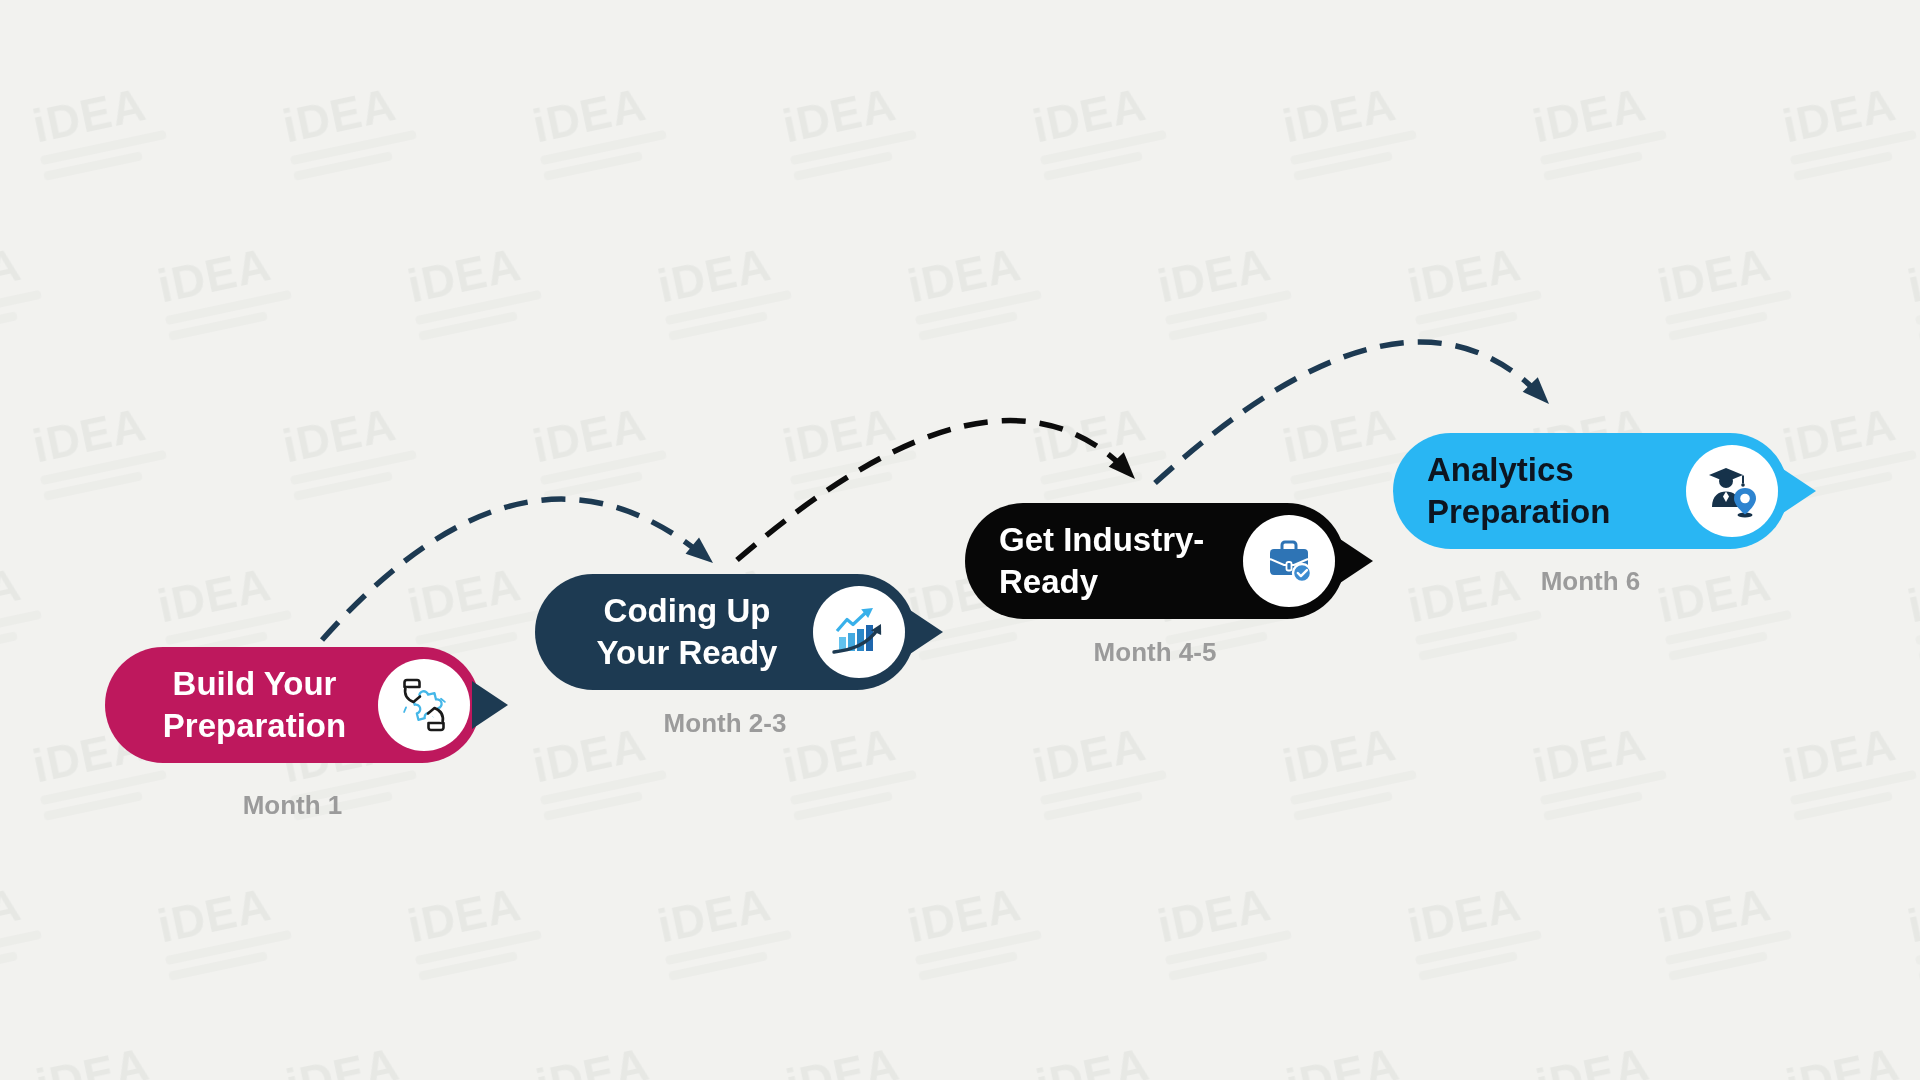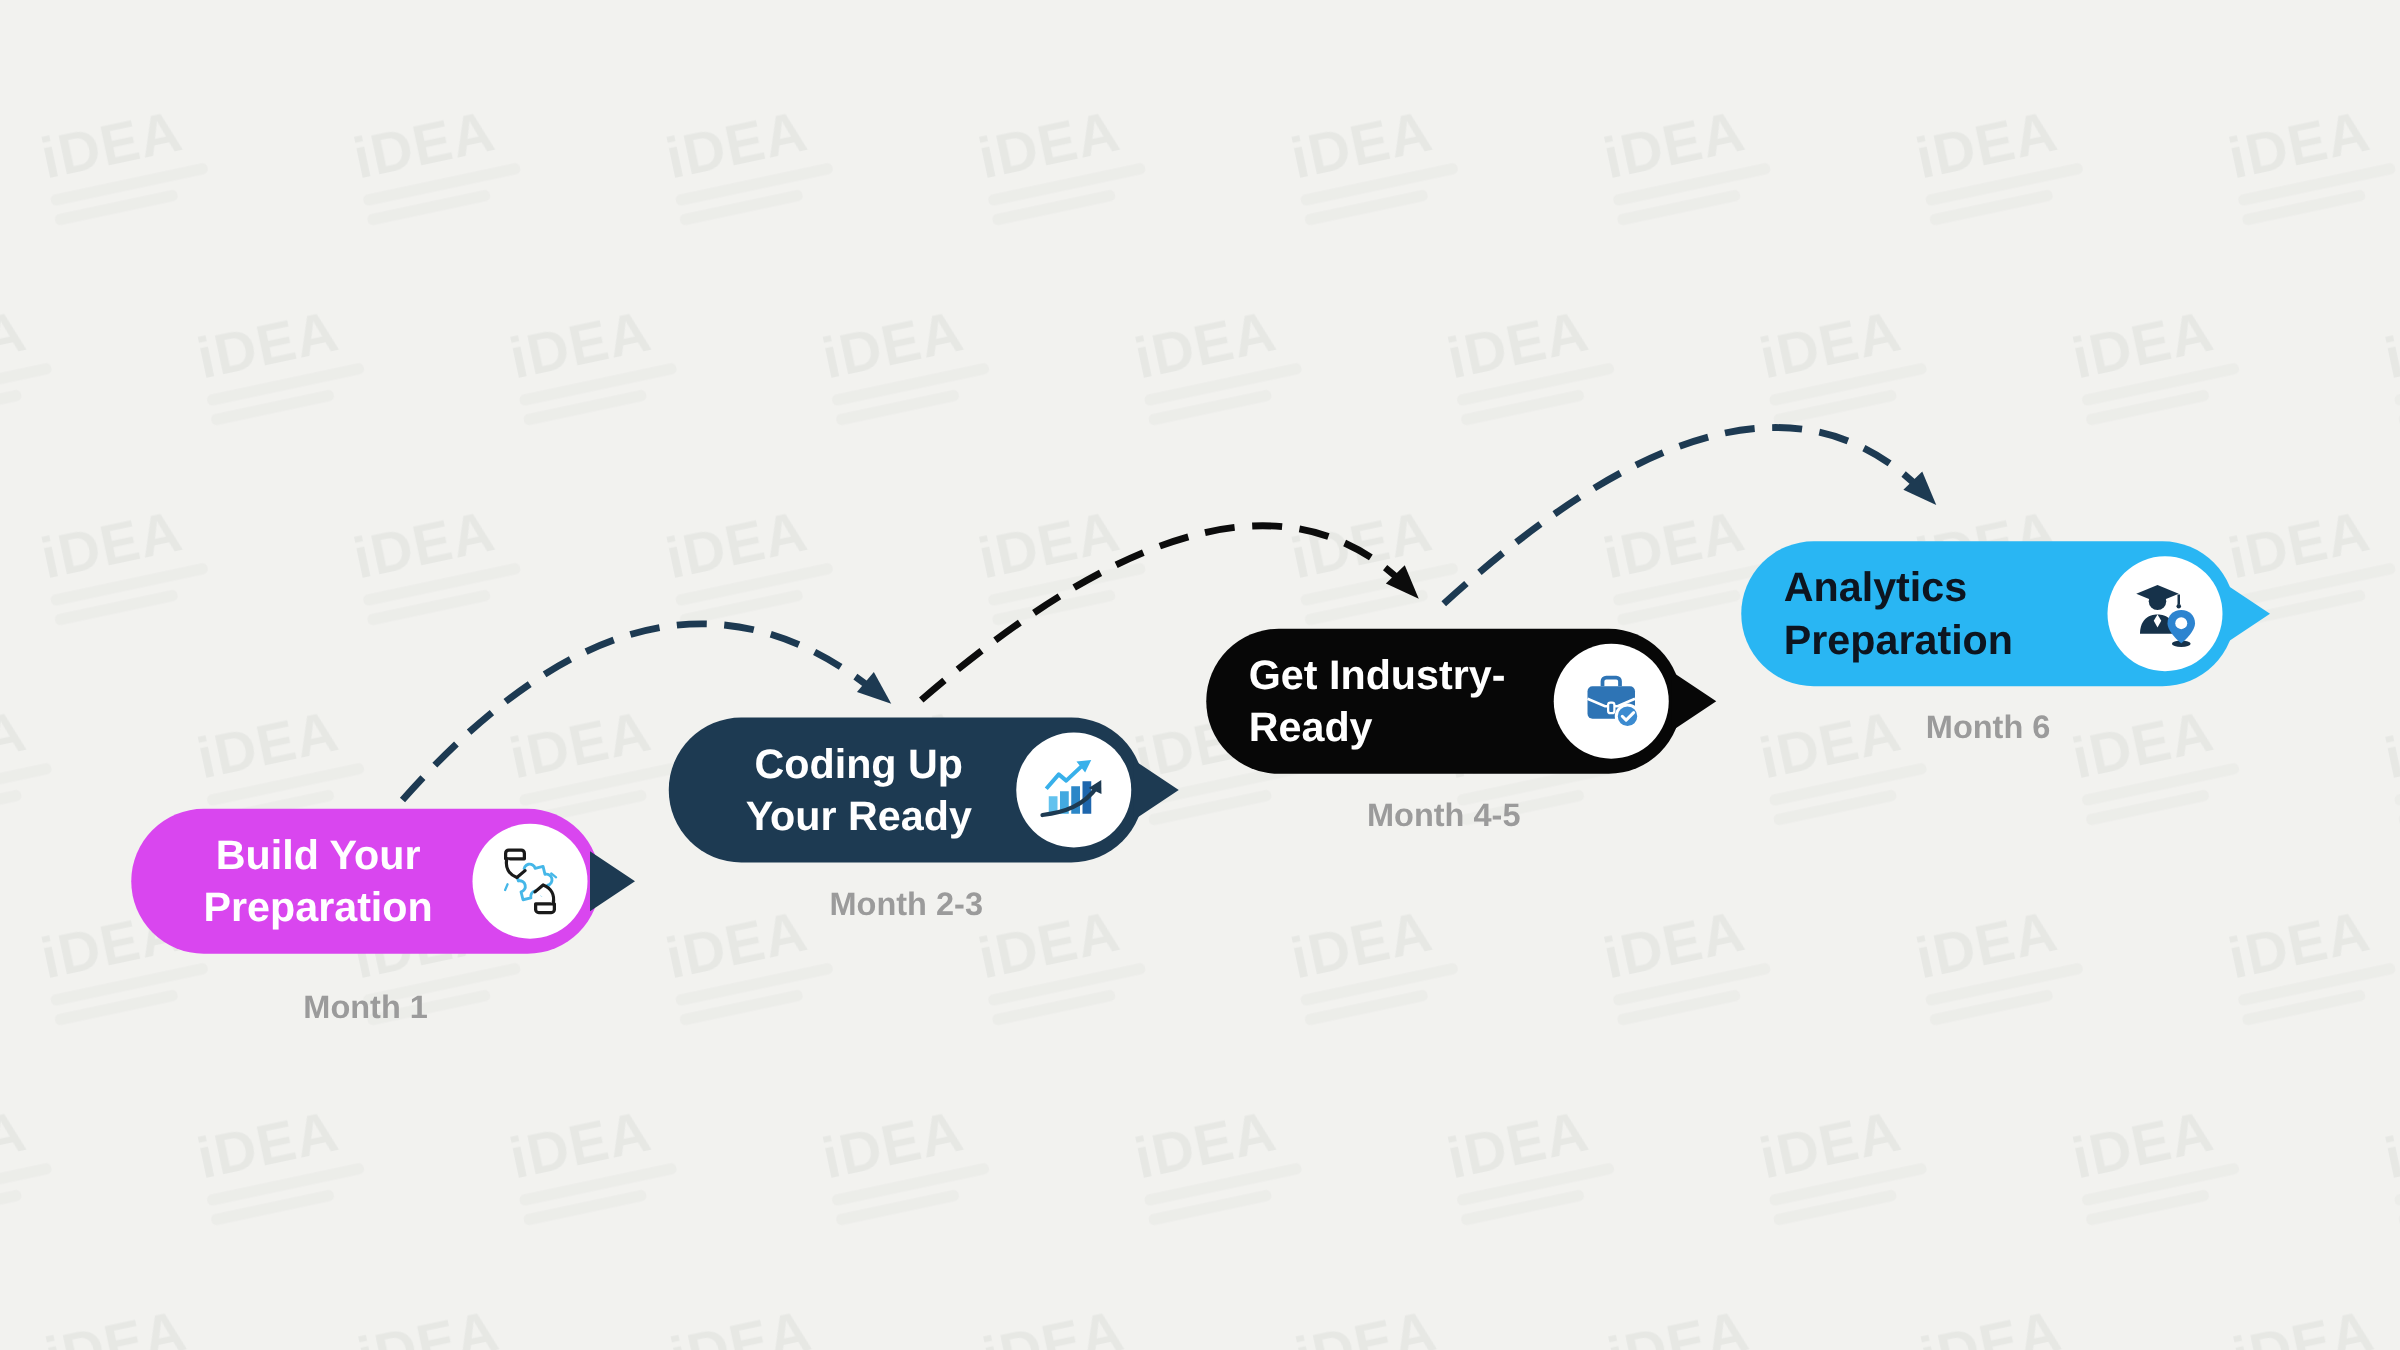--- a/index.html
+++ b/index.html
@@ -397,21 +397,21 @@
   <svg class="connectors" viewBox="0 0 1920 1080">
     <path d="M 322 640 Q 527 408 706 558" style="stroke: rgb(29, 58, 82);"></path>
     <polygon points="0,0 -27,-10.5 -27,10.5" transform="translate(713,563) rotate(40)" style="fill: rgb(29, 58, 82);"></polygon>
     <path d="M 737 560 Q 996 336 1128 472" style="stroke: rgb(12, 12, 12);"></path>
     <polygon points="0,0 -27,-10.5 -27,10.5" transform="translate(1135,479) rotate(46)" style="fill: rgb(12, 12, 12);"></polygon>
     <path d="M 1155 483 Q 1406 254 1542 397" style="stroke: rgb(29, 58, 82);"></path>
     <polygon points="0,0 -27,-10.5 -27,10.5" transform="translate(1549,404) rotate(46)" style="fill: rgb(29, 58, 82);"></polygon>
   </svg>
 
   <div class="step s1">
-    <div class="pill" style="background-color: #d946ef;">
+    <div class="pill" style="background-color: #be185d;">
       <div class="pill-label" style="color: rgb(255, 255, 255);">
         <span>Build Your</span>
         <span>Preparation</span>
       </div>
       <div class="pill-badge" style="background-color: rgb(255, 255, 255);">
         <svg viewBox="0 0 64 64">
           <g transform="rotate(-14 32 32)">
             <path d="M23 23 h6.5 a4.5 4.5 0 1 1 9 0 H45 v6.5 a4.5 4.5 0 1 1 0 9 V45 h-6.5 a4.5 4.5 0 1 0 -9 0 H23 v-6.5 a4.5 4.5 0 1 0 0 -9 z" fill="none" stroke="#45b7e8" stroke-width="2.3" stroke-linejoin="round"></path>
             <path d="M14 30 l-3 4 M50 30 l3 4" stroke="#45b7e8" stroke-width="1.8" stroke-linecap="round" fill="none"></path>
           </g>

